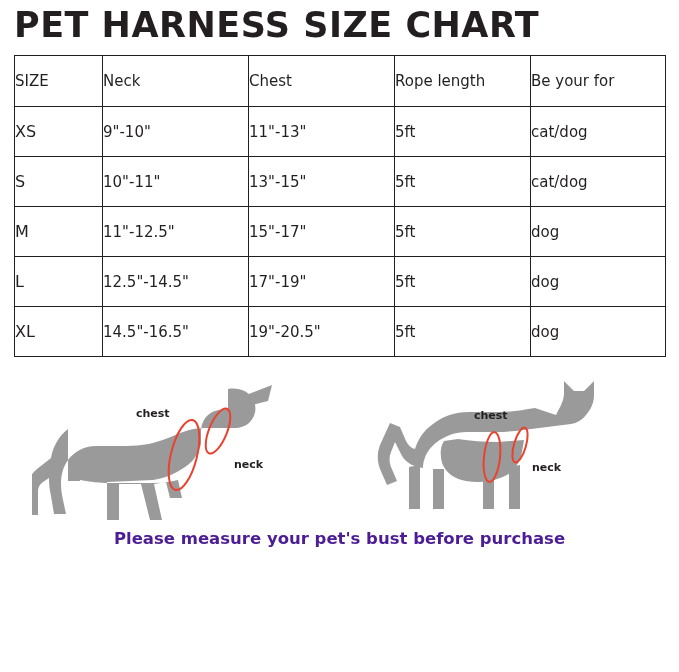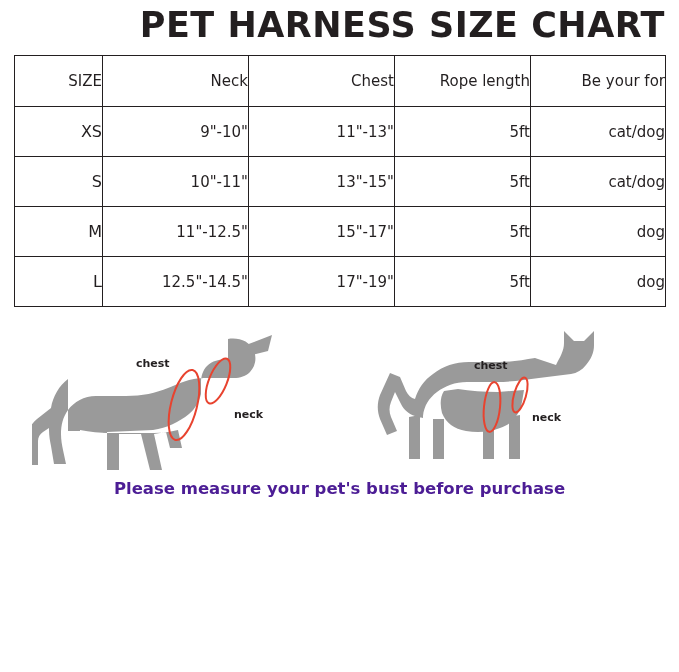--- a/index.html
+++ b/index.html
@@ -15,38 +15,38 @@
     overflow: hidden;
   }
   .page {
     width: 679px;
     height: 672px;
     position: relative;
     box-sizing: border-box;
     padding: 0 14px;
   }
   .title {
-    text-align: right;
+    text-align: left;
     font-family: "DejaVu Sans", sans-serif;
     font-weight: bold;
     font-size: 35px;
     letter-spacing: 0.5px;
     line-height: 1;
     margin: 8px 0 12px 0;
     color: #231f20;
   }
   table.size-table {
     width: 651px;
     border-collapse: collapse;
     table-layout: fixed;
     font-size: 15px;
   }
   table.size-table td, table.size-table th {
     border: 1px solid #231f20;
-    text-align: right;
+    text-align: left;
     vertical-align: middle;
     padding: 0;
     height: 49px;
     font-weight: normal;
     color: #231f20;
   }
   table.size-table thead td {
     height: 50px;
     font-size: 15px;
   }
@@ -133,20 +133,27 @@
         <td class="cell-size">M</td>
         <td class="cell-val">11"-12.5"</td>
         <td class="cell-val">15"-17"</td>
         <td class="cell-val">5ft</td>
         <td class="cell-val">dog</td>
       </tr>
       <tr>
         <td class="cell-size">L</td>
         <td class="cell-val">12.5"-14.5"</td>
         <td class="cell-val">17"-19"</td>
+        <td class="cell-val">5ft</td>
+        <td class="cell-val">dog</td>
+      </tr>
+      <tr>
+        <td class="cell-size">XL</td>
+        <td class="cell-val">14.5"-16.5"</td>
+        <td class="cell-val">19"-20.5"</td>
         <td class="cell-val">5ft</td>
         <td class="cell-val">dog</td>
       </tr>
     </tbody>
   </table>
 
   <div class="figures">
 
     <div class="fig fig-dog">
       <svg width="260" height="150" viewBox="0 0 260 150" xmlns="http://www.w3.org/2000/svg">

